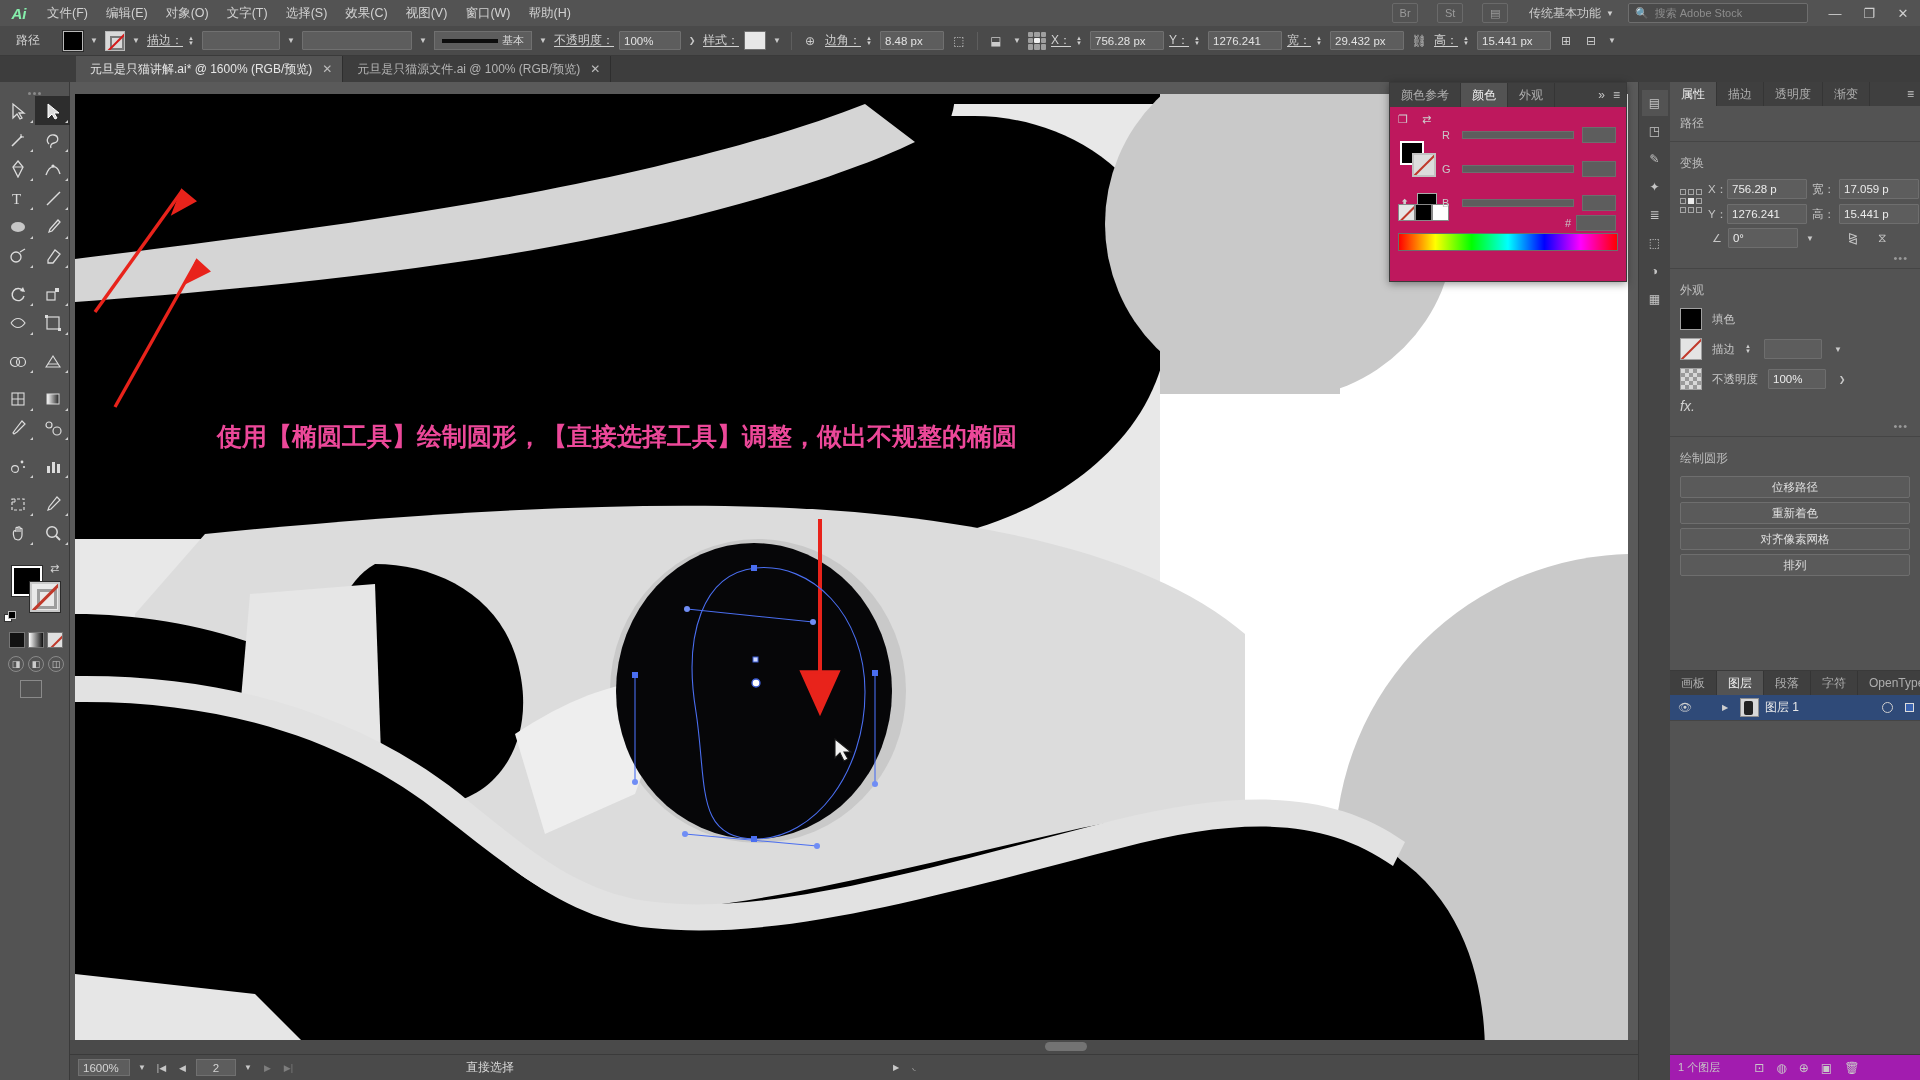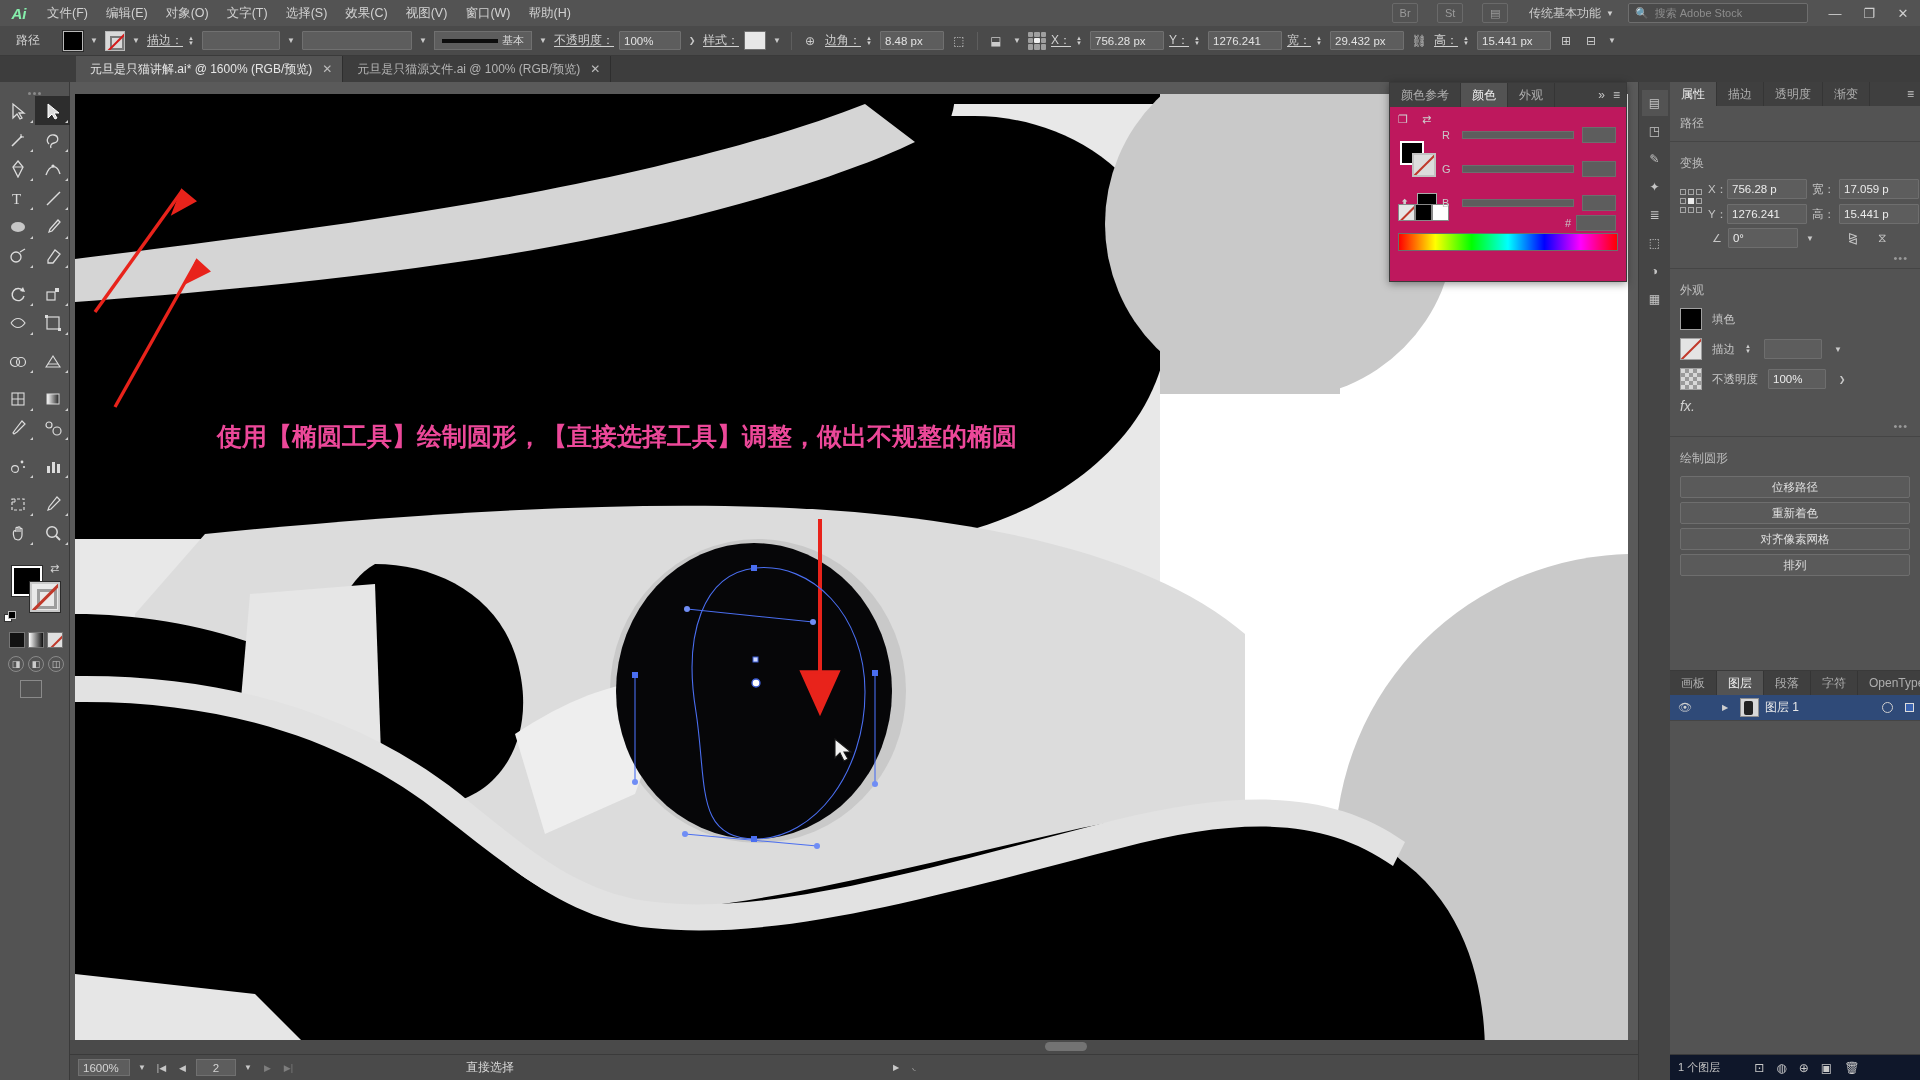--- a/index.html
+++ b/index.html
@@ -284,21 +284,21 @@
   }
   .layer-eye { width:18px; text-align:center; color:#cfcfcf; font-size:11px; }
   .layer-lockcol { width:16px; }
   .layer-arrow { width:12px; color:#cfcfcf; font-size:8px; }
   .layer-thumb { width:19px; height:19px; background:#d8d8d8; border:1px solid #8f8f8f; position:relative; overflow:hidden; }
   .layer-thumb::after { content:''; position:absolute; left:3px; top:2px; width:9px; height:14px; background:#222; border-radius:2px; }
   .layer-name { font-size:12px; color:#e8e8e8; flex:1; }
   .layer-target { width:11px; height:11px; border:1.5px solid #cfcfcf; border-radius:50%; }
   .layer-sel-sq { width:9px; height:9px; background:#3a63b0; border:1px solid #dcdcdc; margin-left:6px; }
   .layers-footer {
-    position:absolute; left:0; right:0; bottom:0; height:26px; background:#0f172a;
+    position:absolute; left:0; right:0; bottom:0; height:26px; background:#a21caf;
     display:flex; align-items:center; gap:12px; padding:0 8px; font-size:11px; color:#c7c7c7;
     border-top:1px solid #3a3a3a;
   }
   .lf-icon { color:#c9c9c9; font-size:12px; }
 </style>
 </head>
 <body>
 
 <div id="app">
 

